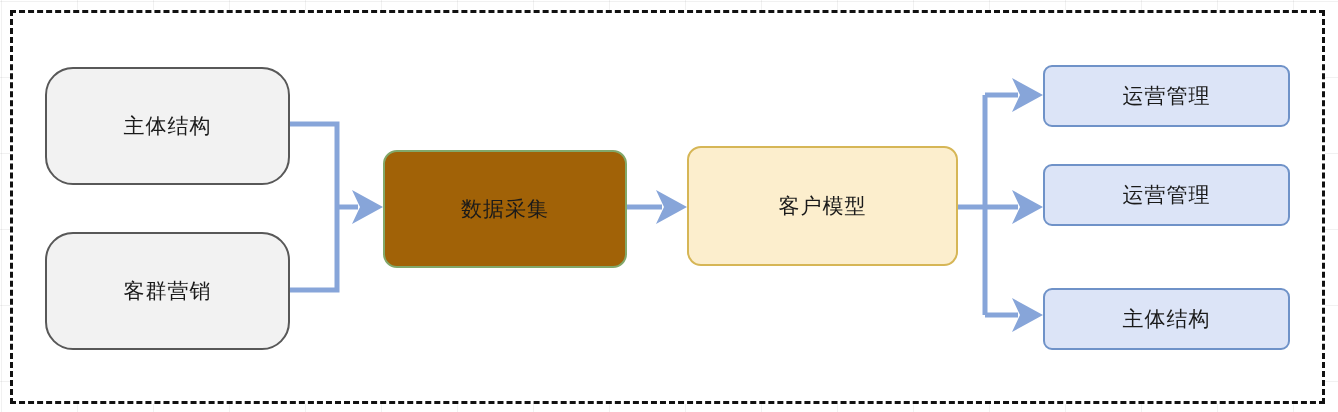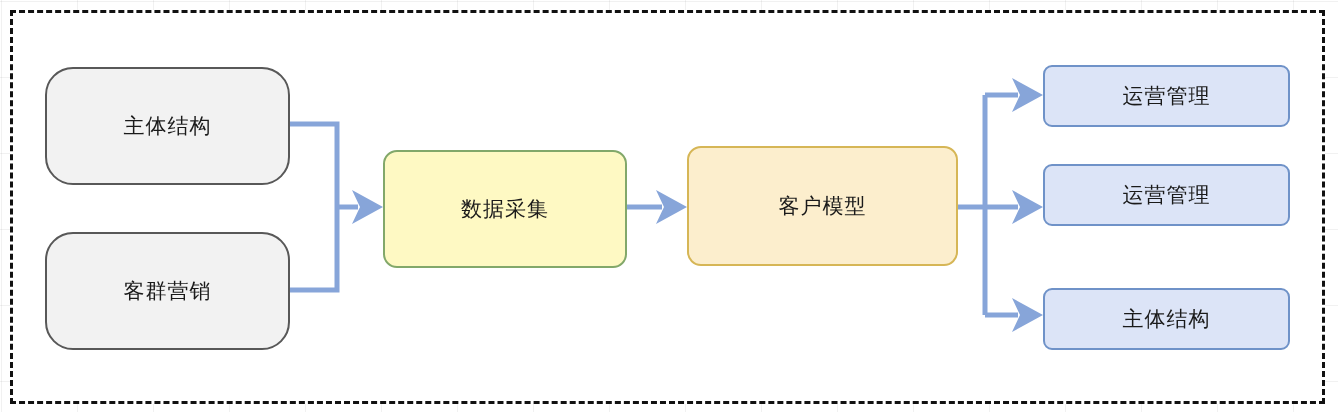--- a/index.html
+++ b/index.html
@@ -24,21 +24,21 @@
   .node{
     position:absolute;box-sizing:border-box;
     display:flex;align-items:center;justify-content:center;
     text-align:center;color:#1a1a1a;letter-spacing:1px;
     font-size:21px;line-height:1.25;white-space:nowrap;
   }
   .node.src{
     background:#f2f2f2;border:2px solid #585858;border-radius:28px;
   }
   .node.proc{
-    background:#fef9c3;border:2px solid #82a86a;border-radius:14px;
+    background:#a16207;border:2px solid #82a86a;border-radius:14px;
   }
   .node.model{
     background:#fceecd;border:2px solid #d6b656;border-radius:14px;
   }
   .node.out{
     background:#dce4f7;border:2px solid #6f92c8;border-radius:9px;
   }
   svg#wires{position:absolute;left:0;top:0;width:1338px;height:412px;overflow:visible;}
   svg#wires path, svg#wires line{stroke:#87a5d9;stroke-width:5;fill:none;}
   svg#wires polygon{fill:#87a5d9;}

